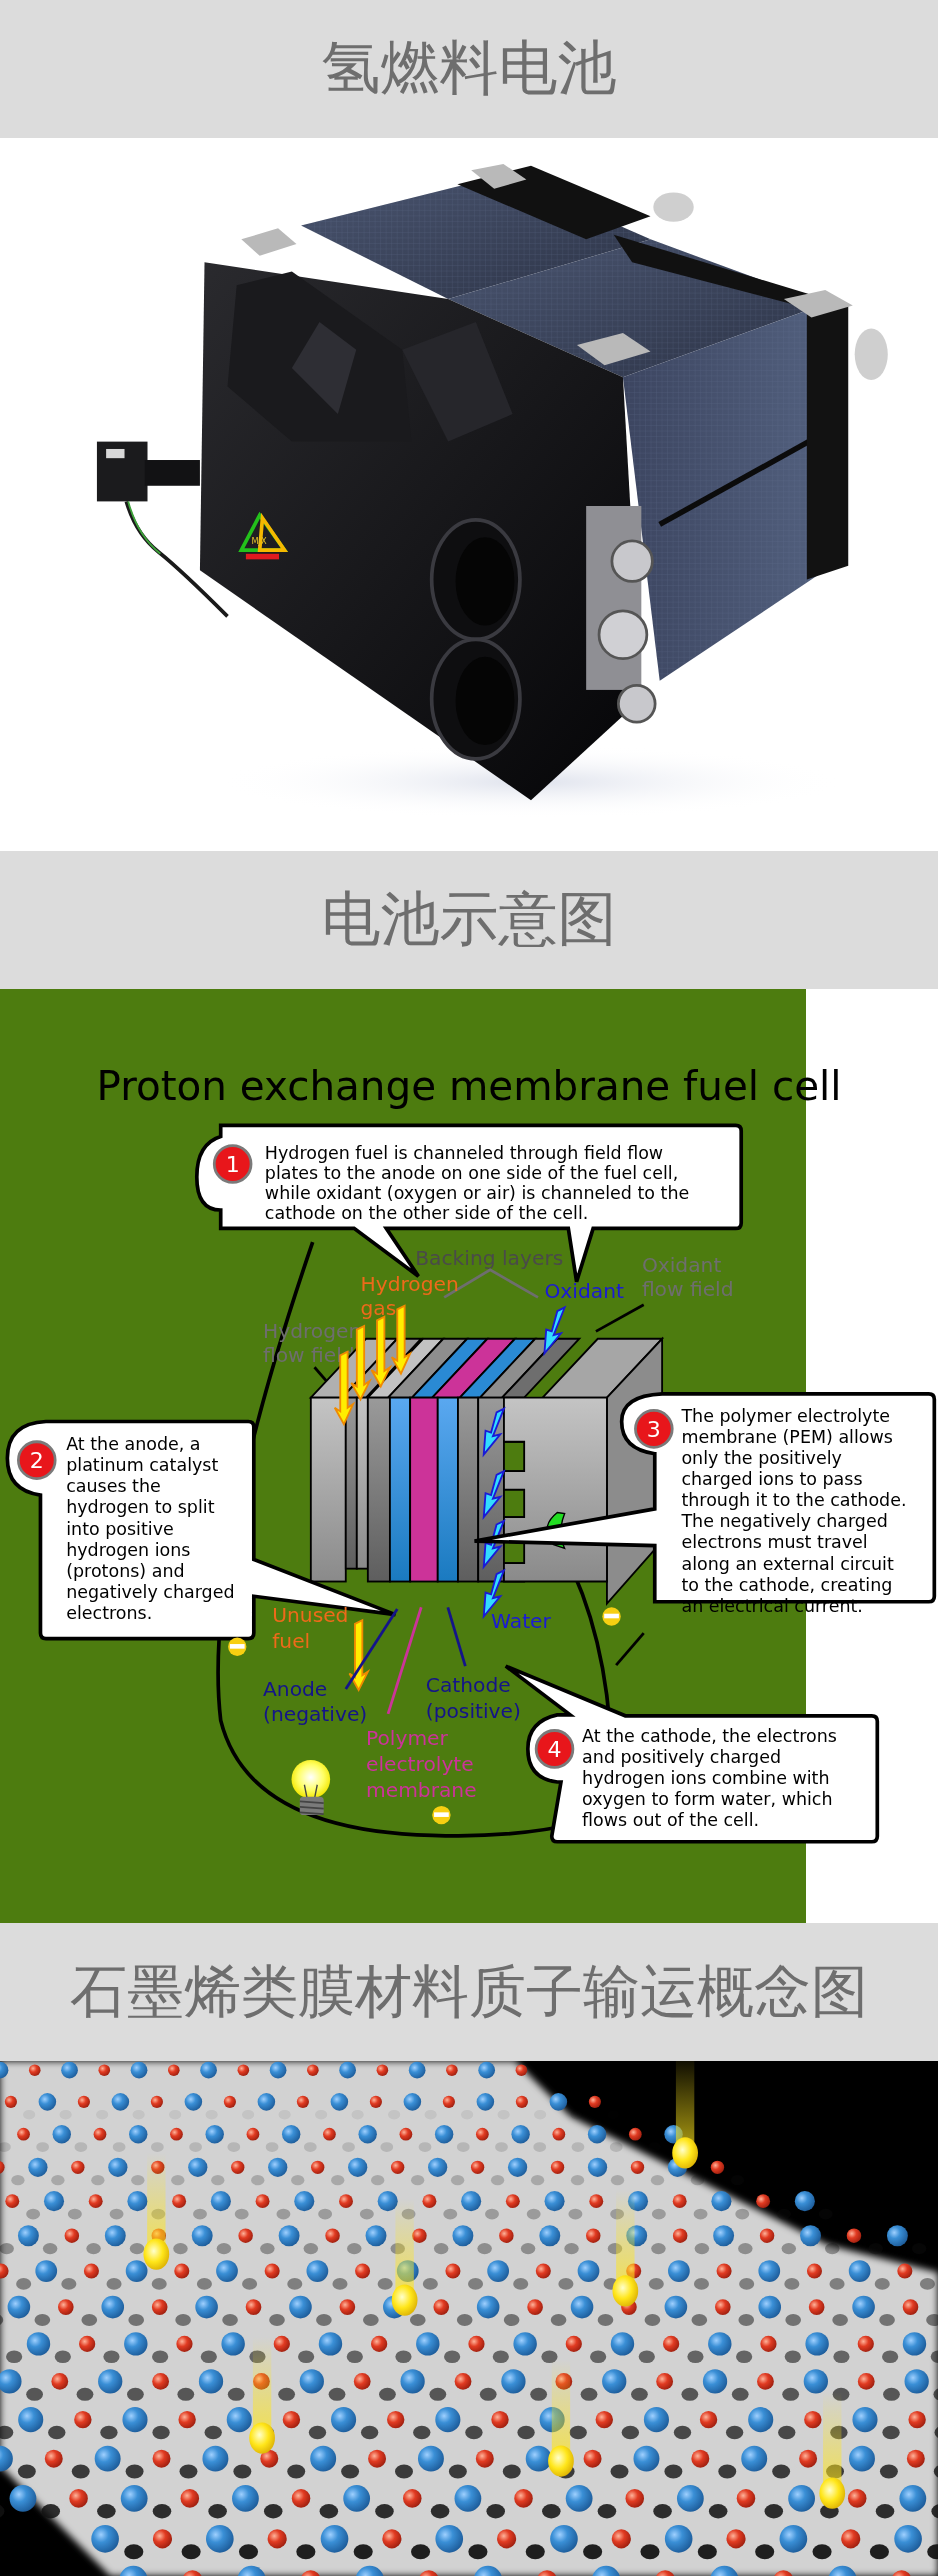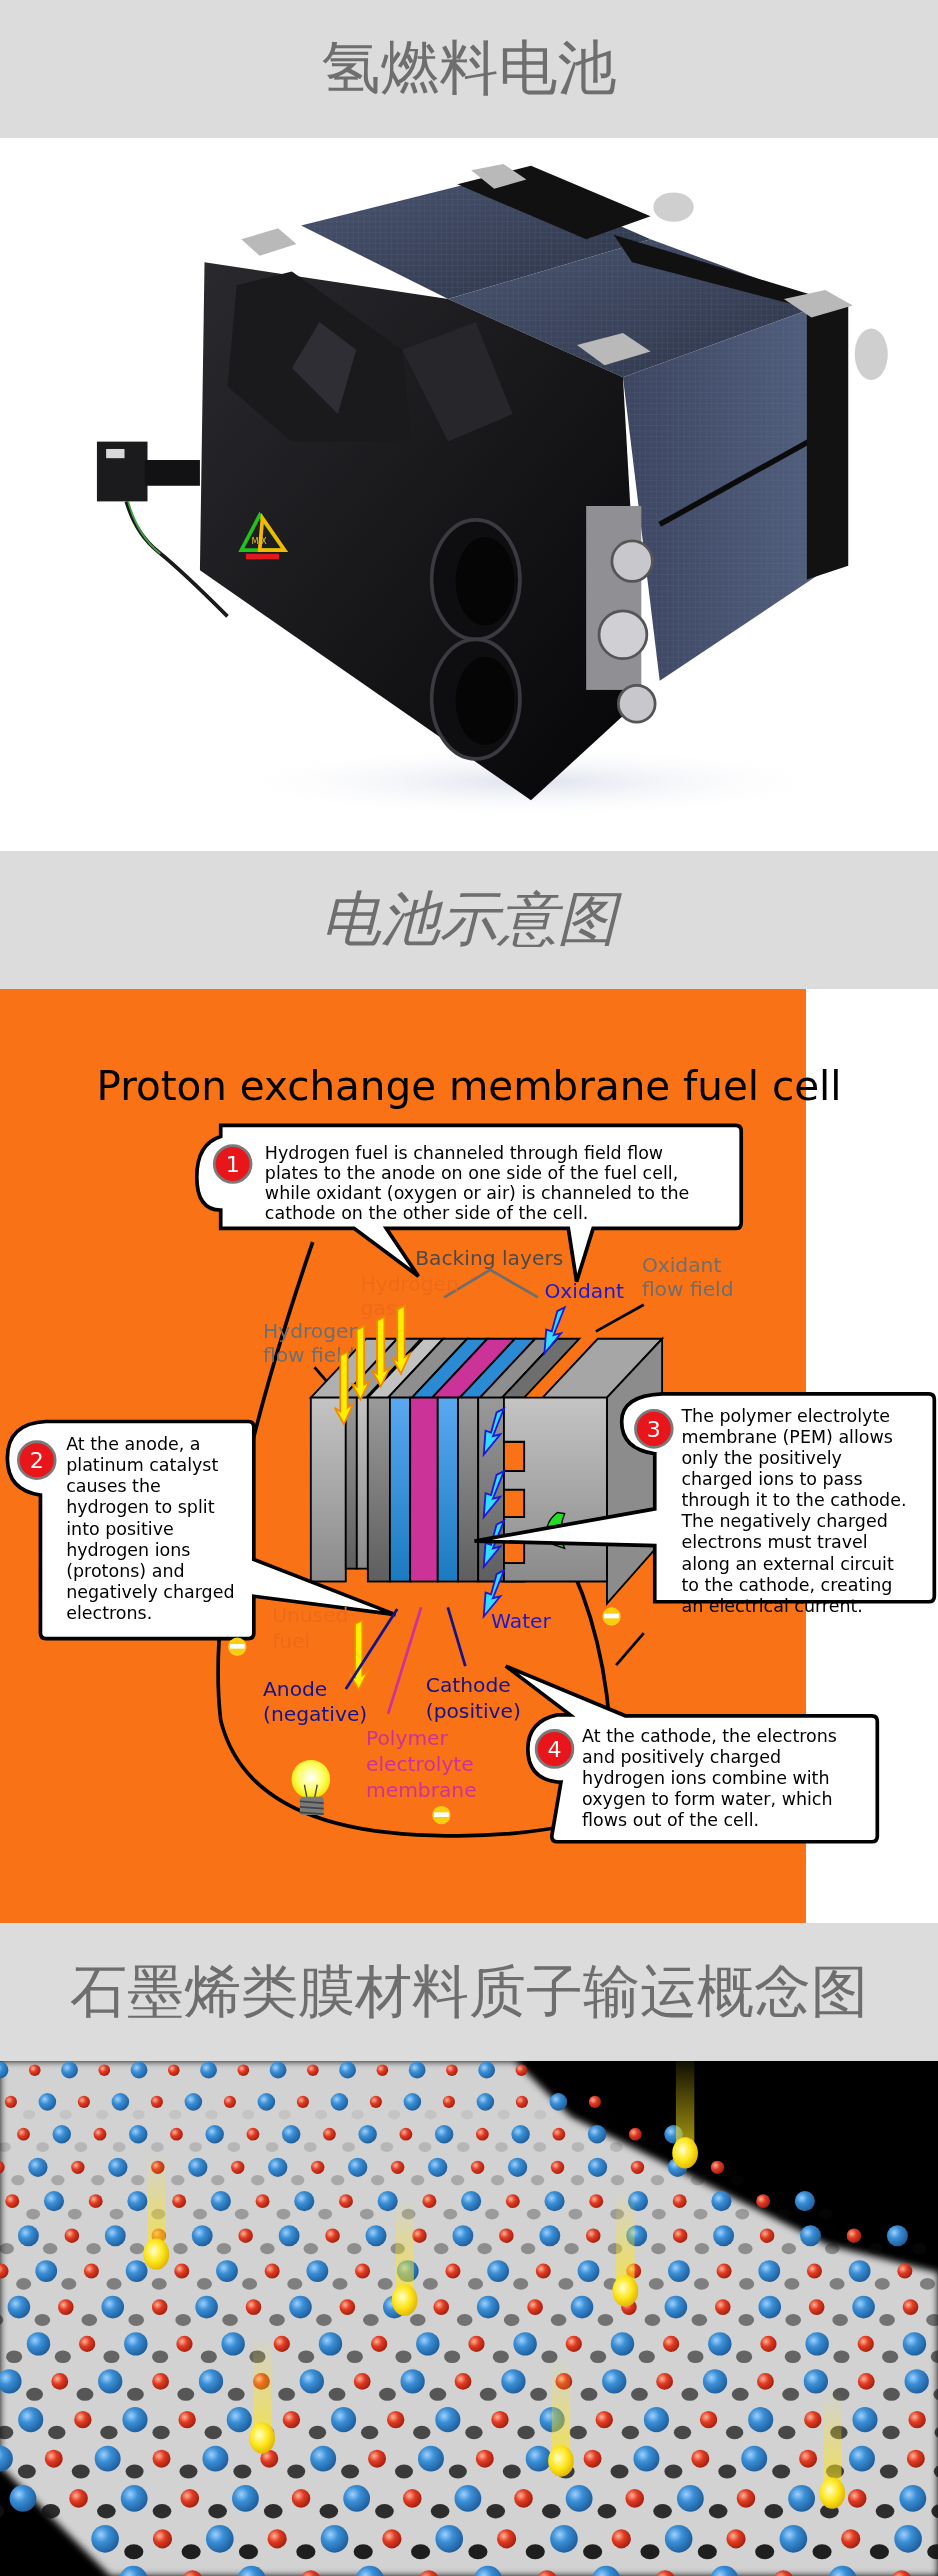--- a/index.html
+++ b/index.html
@@ -3,24 +3,24 @@
 <meta charset="utf-8">
 <style>
   html, body { margin: 0; padding: 0; background: #ffffff; }
   body { width: 938px; height: 2576px; position: relative; overflow: hidden;
          font-family: "DejaVu Sans", sans-serif; }
   .section-header { position: absolute; left: 0; width: 938px; height: 138px;
          background: #dcdcdc; display: flex; align-items: center; justify-content: center;
          color: #6e6e6e; font-family: "DejaVu Sans", sans-serif; font-size: 59px; }
   .section-header.small { font-size: 57px; letter-spacing: 0px; text-align: center; }
   #h1 { top: 0; }
-  #h2 { top: 851px; font-style: italic; }
+  #h2 { top: 851px; }
   #h3 { top: 1923px; }
   .photo { position: absolute; left: 16px; top: 138px; width: 938px; height: 637px; background: #fff; }
-  .diagram { position: absolute; left: 0; top: 989px; width: 806px; height: 934px; background: #f97316; }
+  .diagram { position: absolute; left: 0; top: 989px; width: 806px; height: 934px; background: #4d7c0f; }
   .graphene { position: absolute; left: 0; top: 2061px; width: 938px; height: 515px; background: #000; overflow: hidden; }
   svg text { font-family: "DejaVu Sans", sans-serif; }
 </style>
 </head>
 <body>
 
 <div id="h1" class="section-header">
   <span>氢燃料电池</span>
 </div>
 

